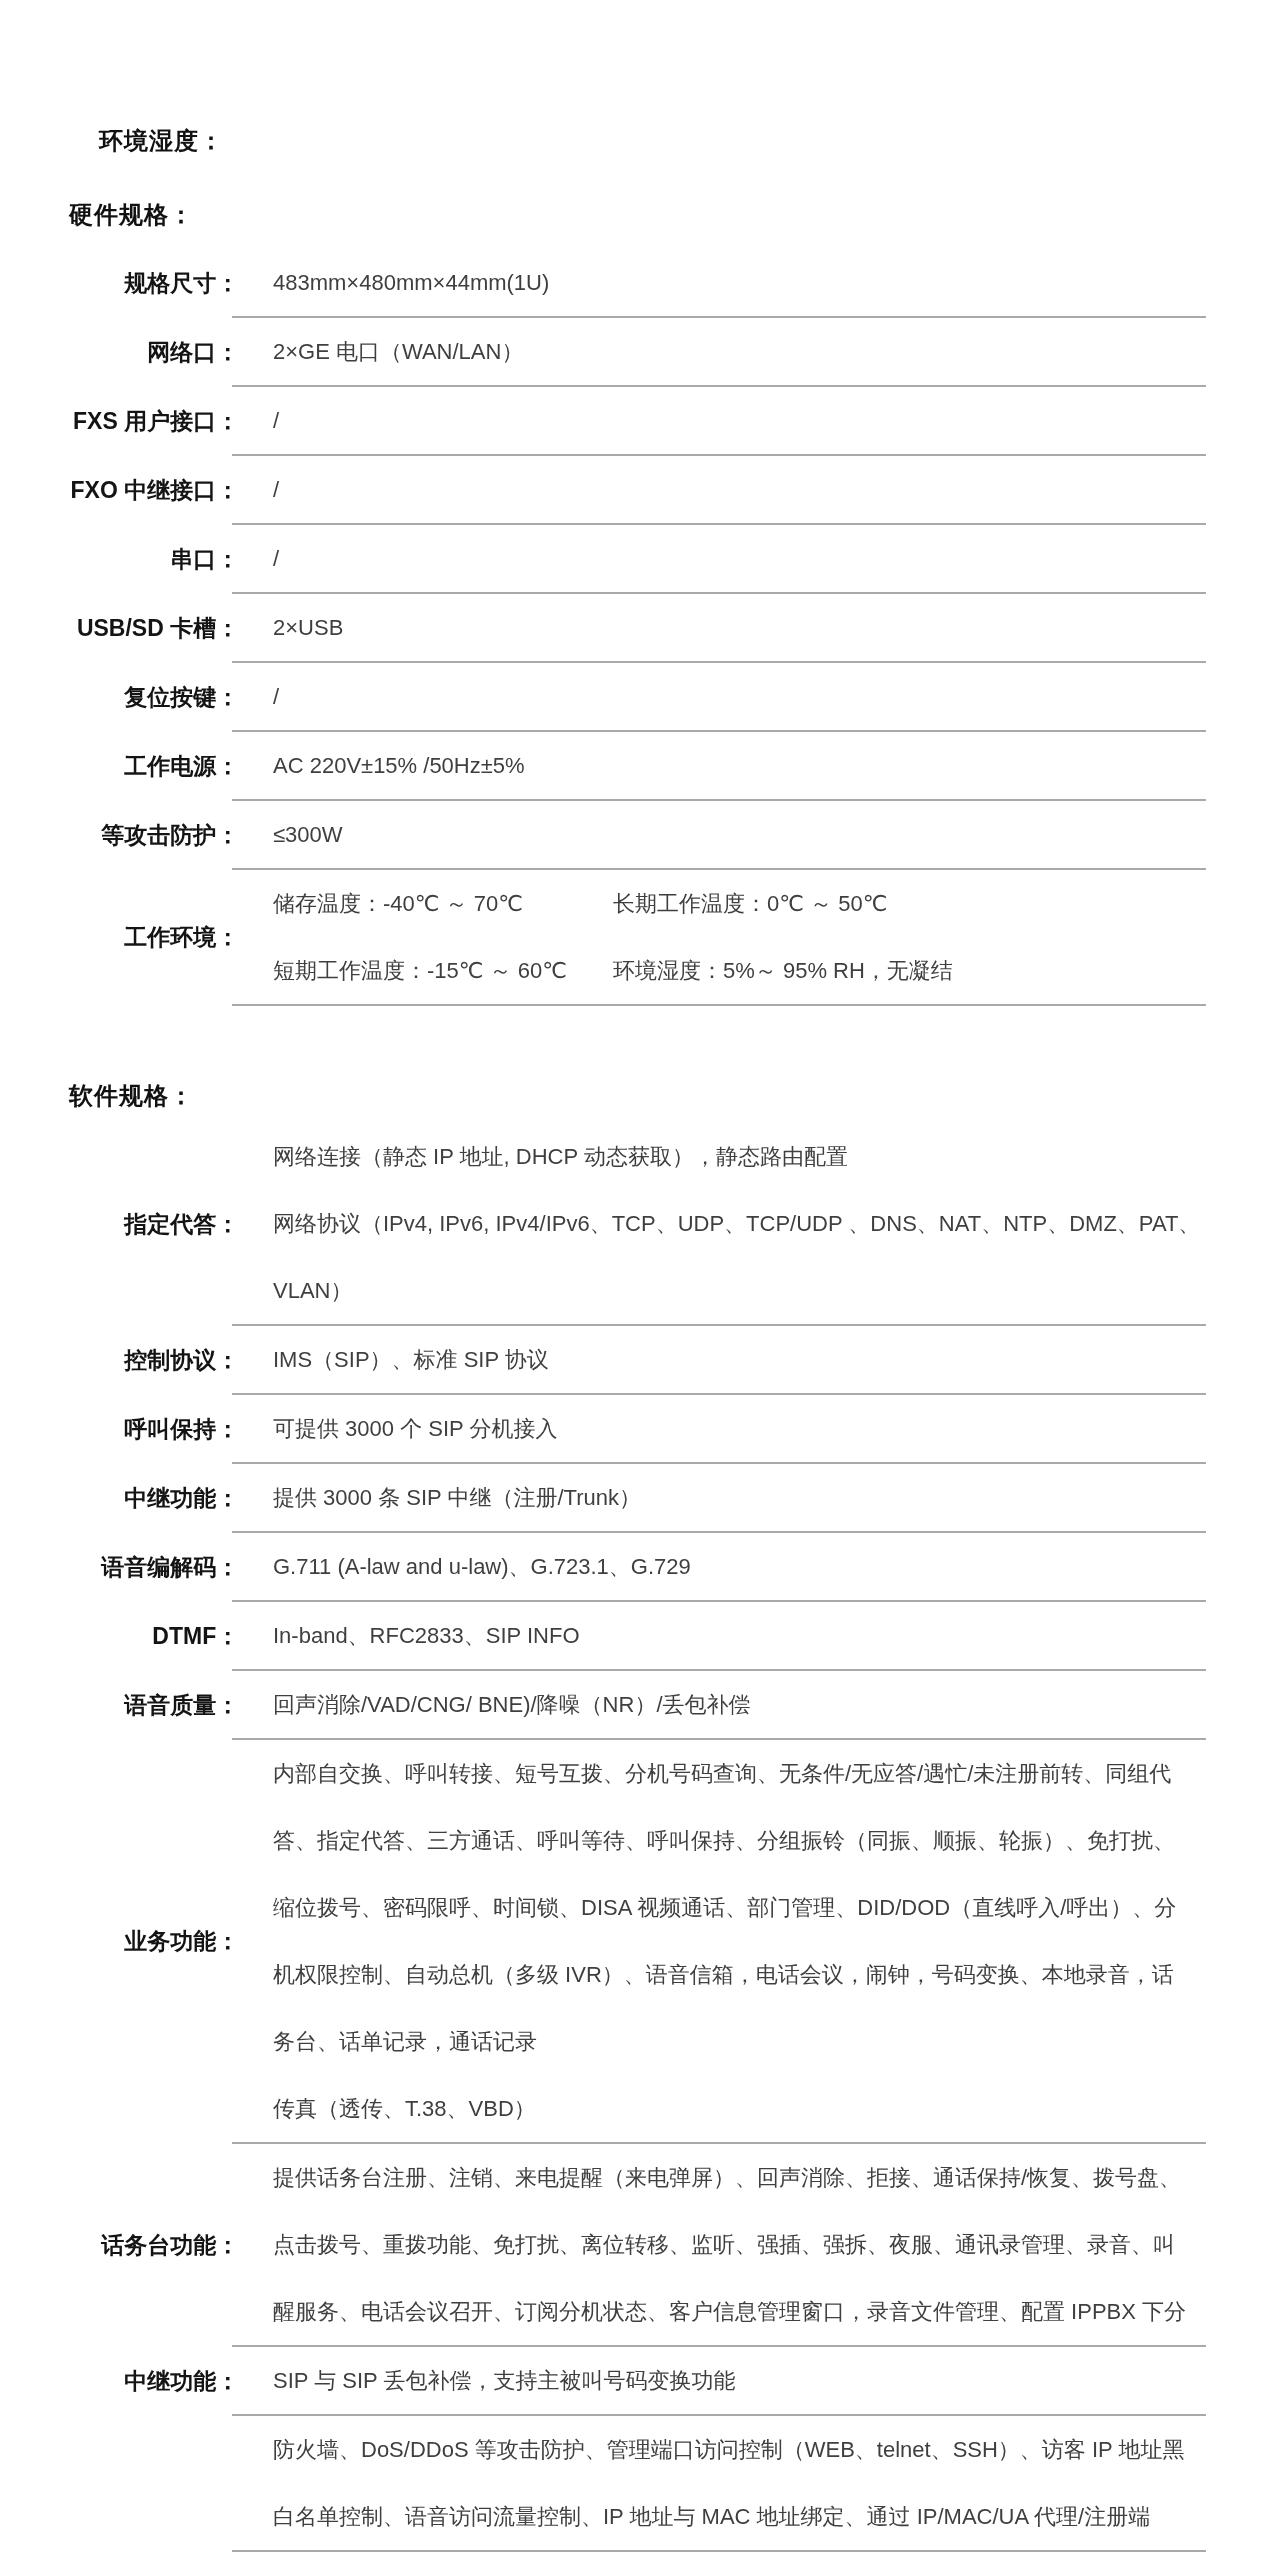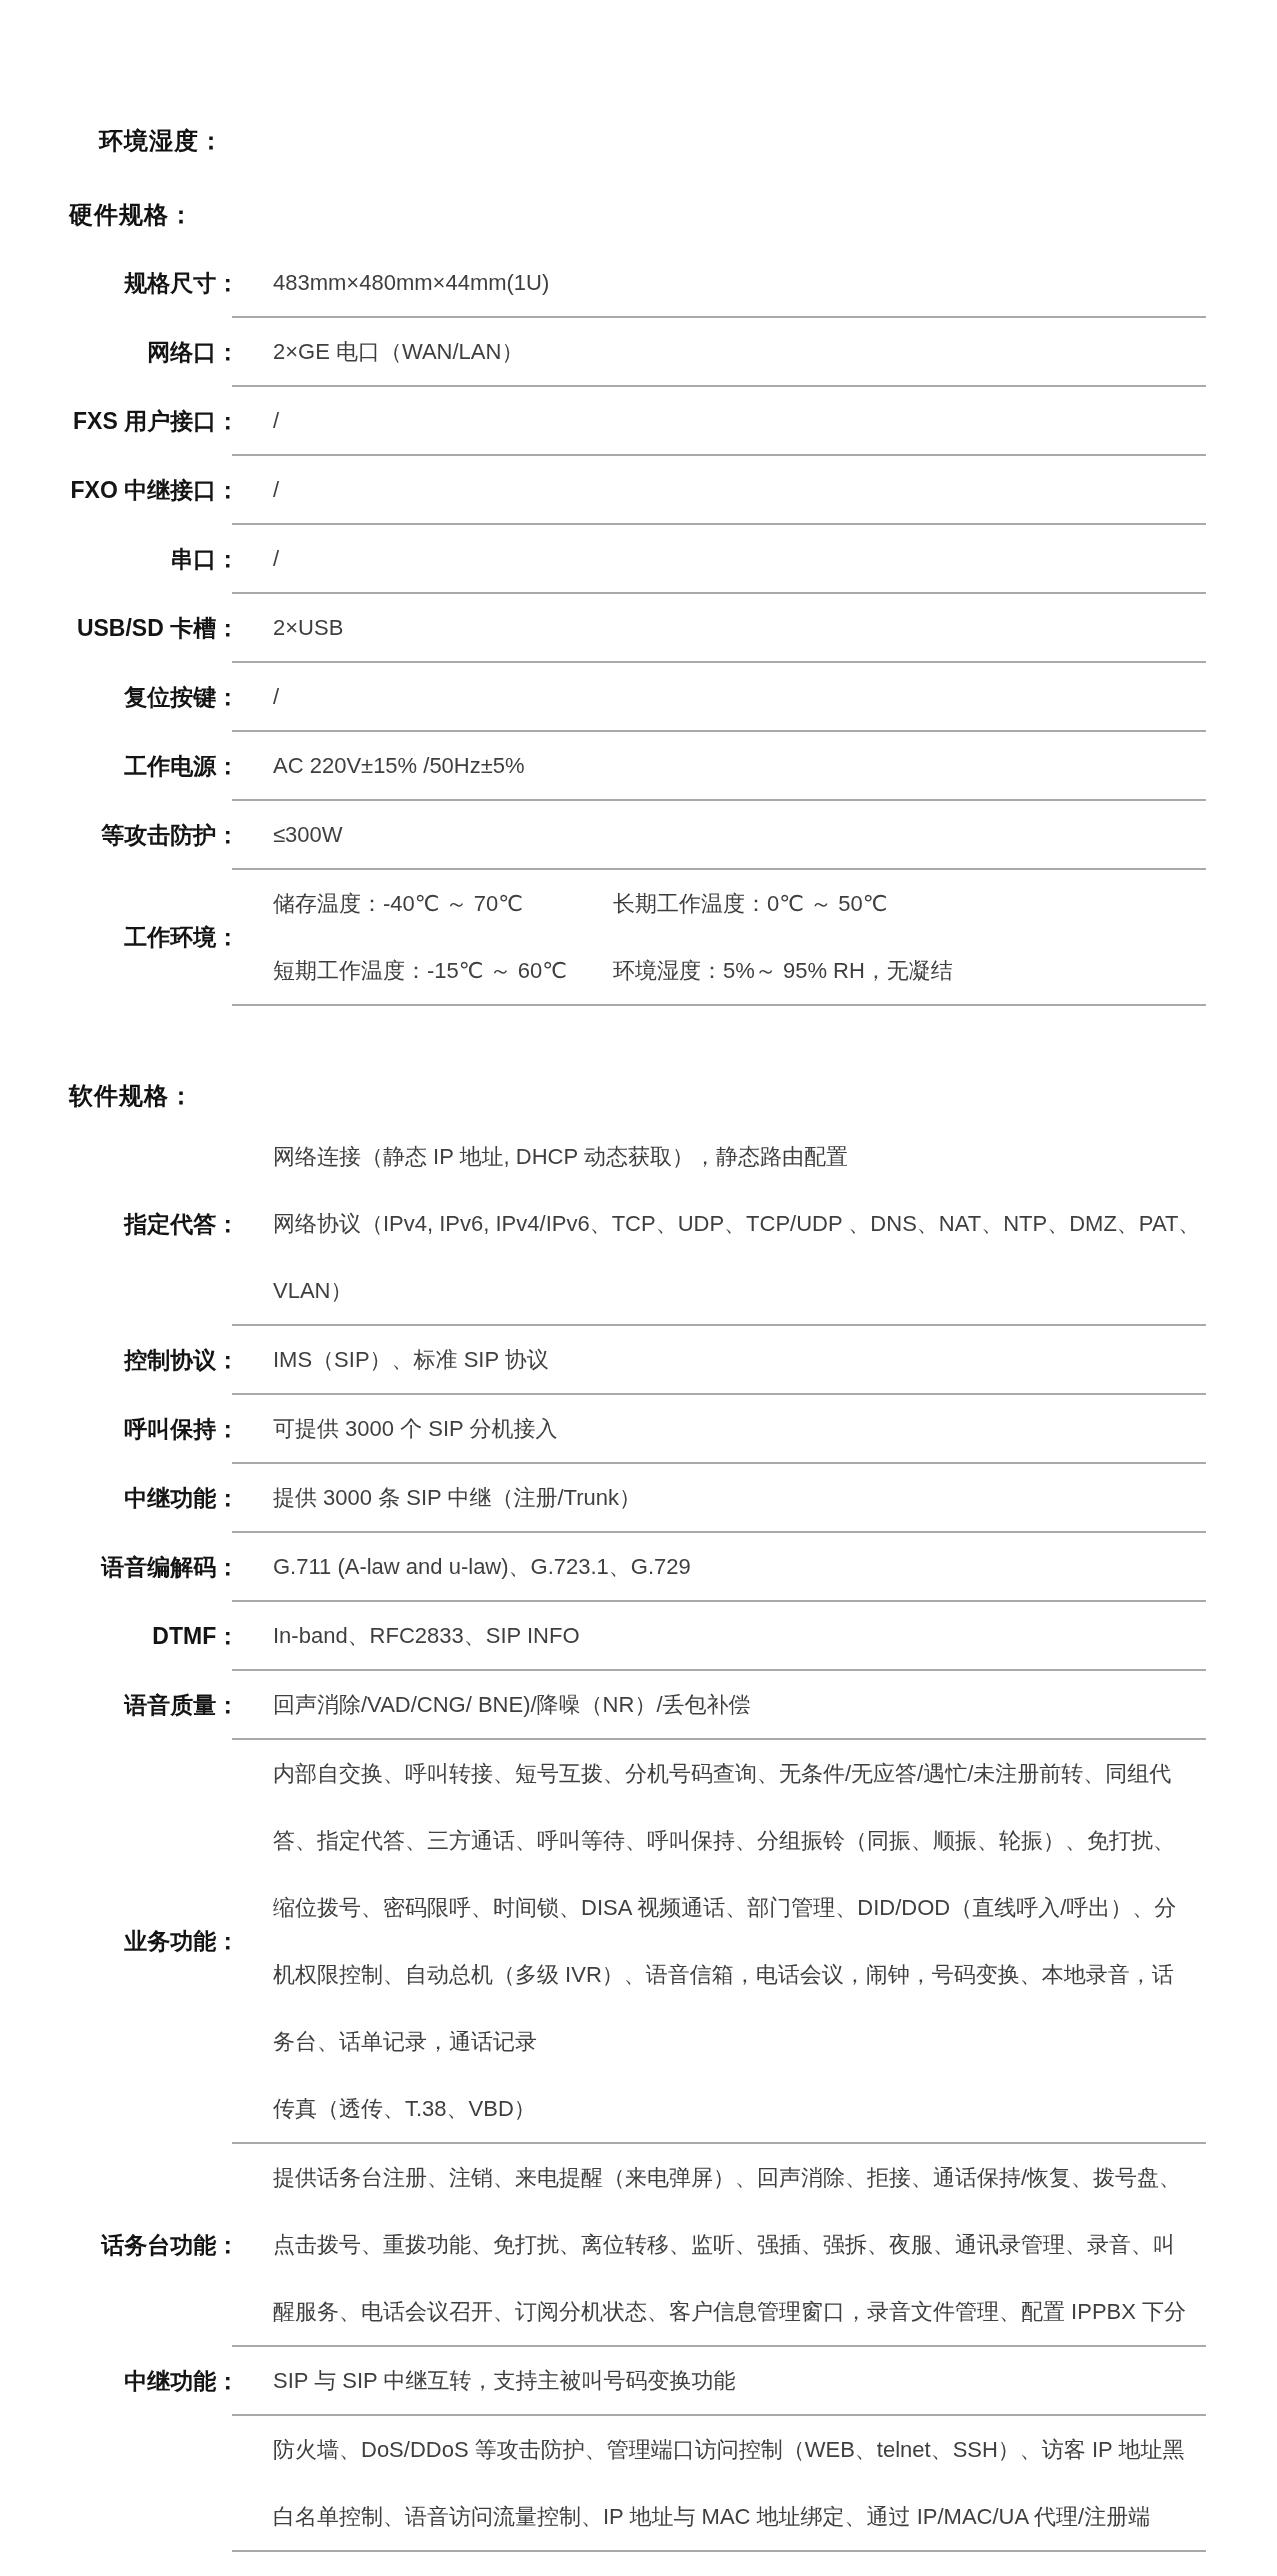--- a/index.html
+++ b/index.html
@@ -179,21 +179,21 @@
       <span class="spec-label">话务台功能：</span>
       <div class="spec-values">
         <div class="spec-line">提供话务台注册、注销、来电提醒（来电弹屏）、回声消除、拒接、通话保持/恢复、拨号盘、</div>
         <div class="spec-line">点击拨号、重拨功能、免打扰、离位转移、监听、强插、强拆、夜服、通讯录管理、录音、叫</div>
         <div class="spec-line">醒服务、电话会议召开、订阅分机状态、客户信息管理窗口，录音文件管理、配置 IPPBX 下分</div>
       </div>
     </div>
     <div class="spec-row">
       <span class="spec-label">中继功能：</span>
       <div class="spec-values">
-        <div class="spec-line">SIP 与 SIP 中继互转，支持主被叫号码变换功能</div>
+        <div class="spec-line">SIP 与 SIP 丢包补偿，支持主被叫号码变换功能</div>
       </div>
     </div>
     <div class="spec-row">
       <div class="spec-values">
         <div class="spec-line">防火墙、DoS/DDoS 等攻击防护、管理端口访问控制（WEB、telnet、SSH）、访客 IP 地址黑</div>
         <div class="spec-line">白名单控制、语音访问流量控制、IP 地址与 MAC 地址绑定、通过 IP/MAC/UA 代理/注册端</div>
       </div>
     </div>
   </div>
 

